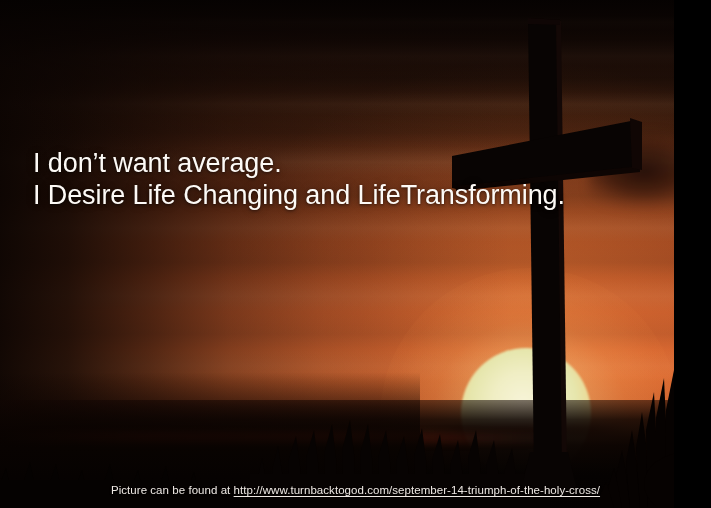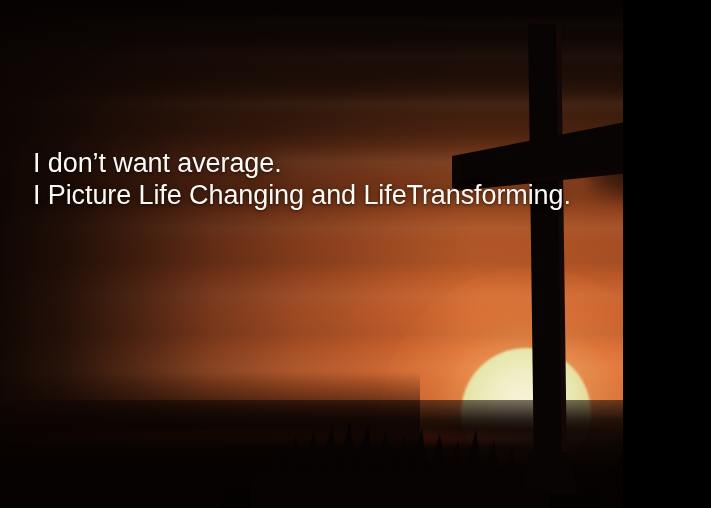--- a/index.html
+++ b/index.html
@@ -2,21 +2,21 @@
 <html><head>
 <meta charset="utf-8">
 <style>
   html, body {
     margin: 0;
     padding: 0;
     background: #000;
   }
   #poster {
     position: relative;
-    width: 623px;
+    width: 674px;
     height: 508px;
     overflow: hidden;
     font-family: "Liberation Sans", sans-serif;
     background: #15803d;
   }
 
   
   .layer {
     position: absolute;
     inset: 0;
@@ -342,17 +342,18 @@
       <path d="M630 118 L642 122 L642 170 L632 168 Z" fill="#100604"></path>
 
       <path d="M452 156 L460 158 L460 190 L452 188 Z" fill="#0b0403"></path>
 
       <path d="M528 18 L560 20 L560 25 L528 24 Z" fill="#0f0605"></path>
     </g>
   </svg>
 
   <div id="quote">
     <div class="quote-line">I don’t want average.</div>
-    <div class="quote-line">I Picture Life Changing and LifeTransforming.</div>
+    <div class="quote-line">I Desire Life Changing and LifeTransforming.</div>
   </div>
 
+  <div id="caption"><span>Picture can be found at </span><span id="caption-url">http://www.turnbacktogod.com/september-14-triumph-of-the-holy-cross/</span></div>
 
 </div>
 
 </body></html>

